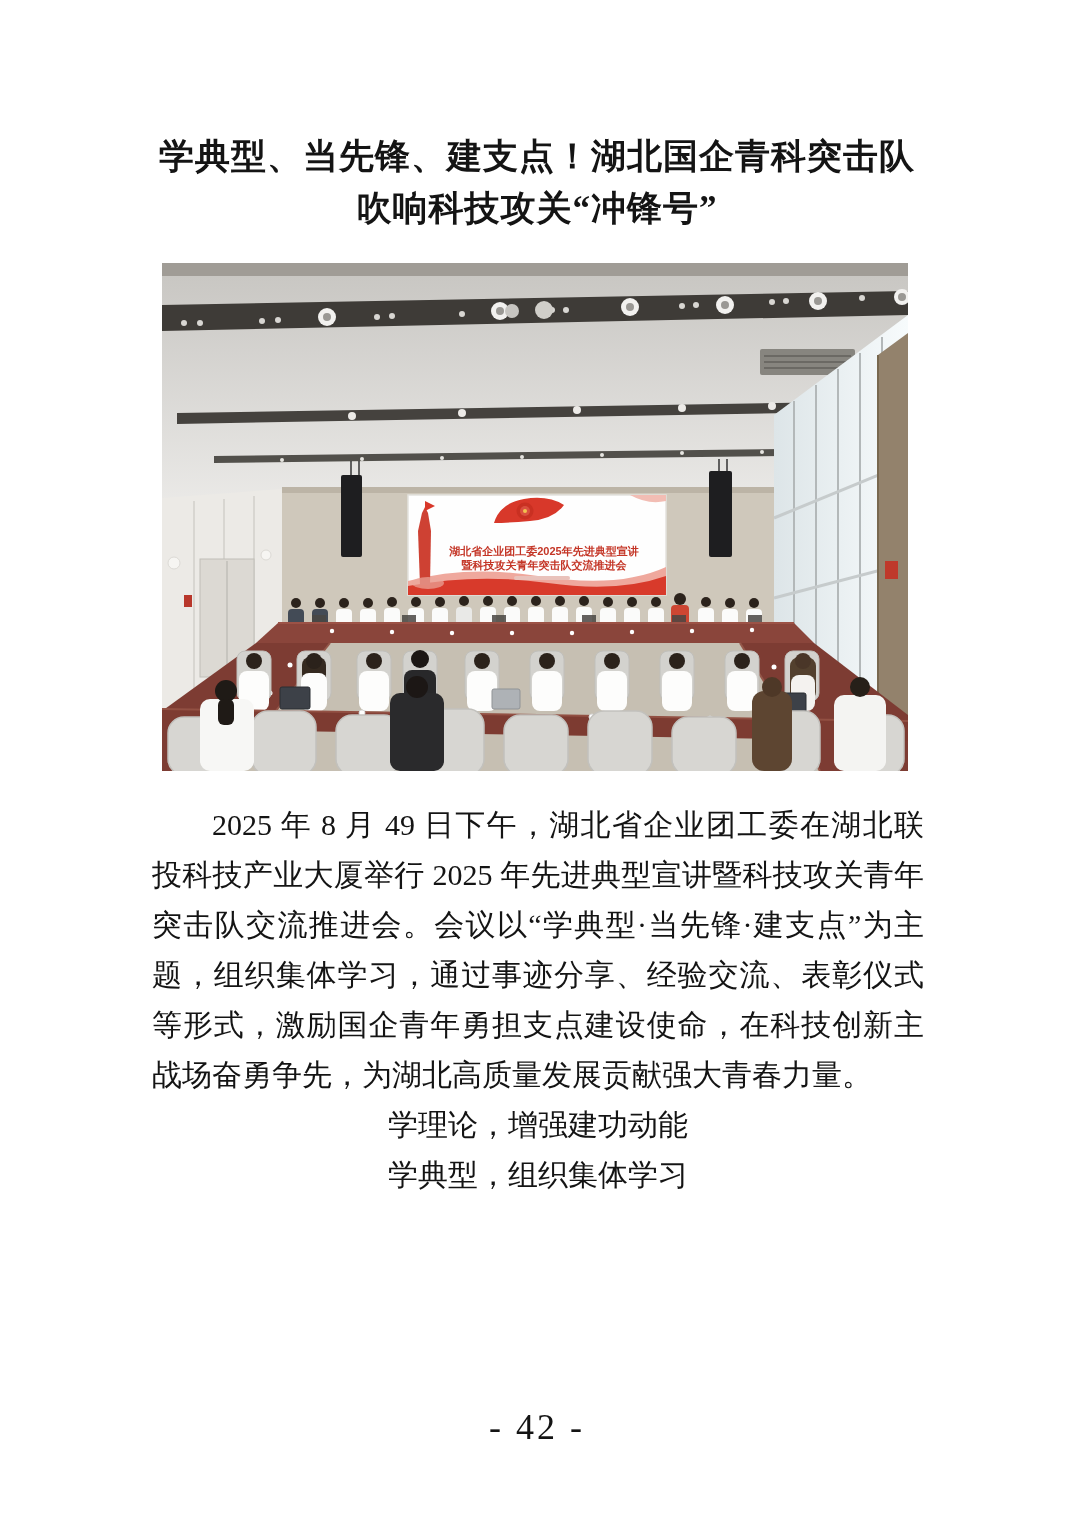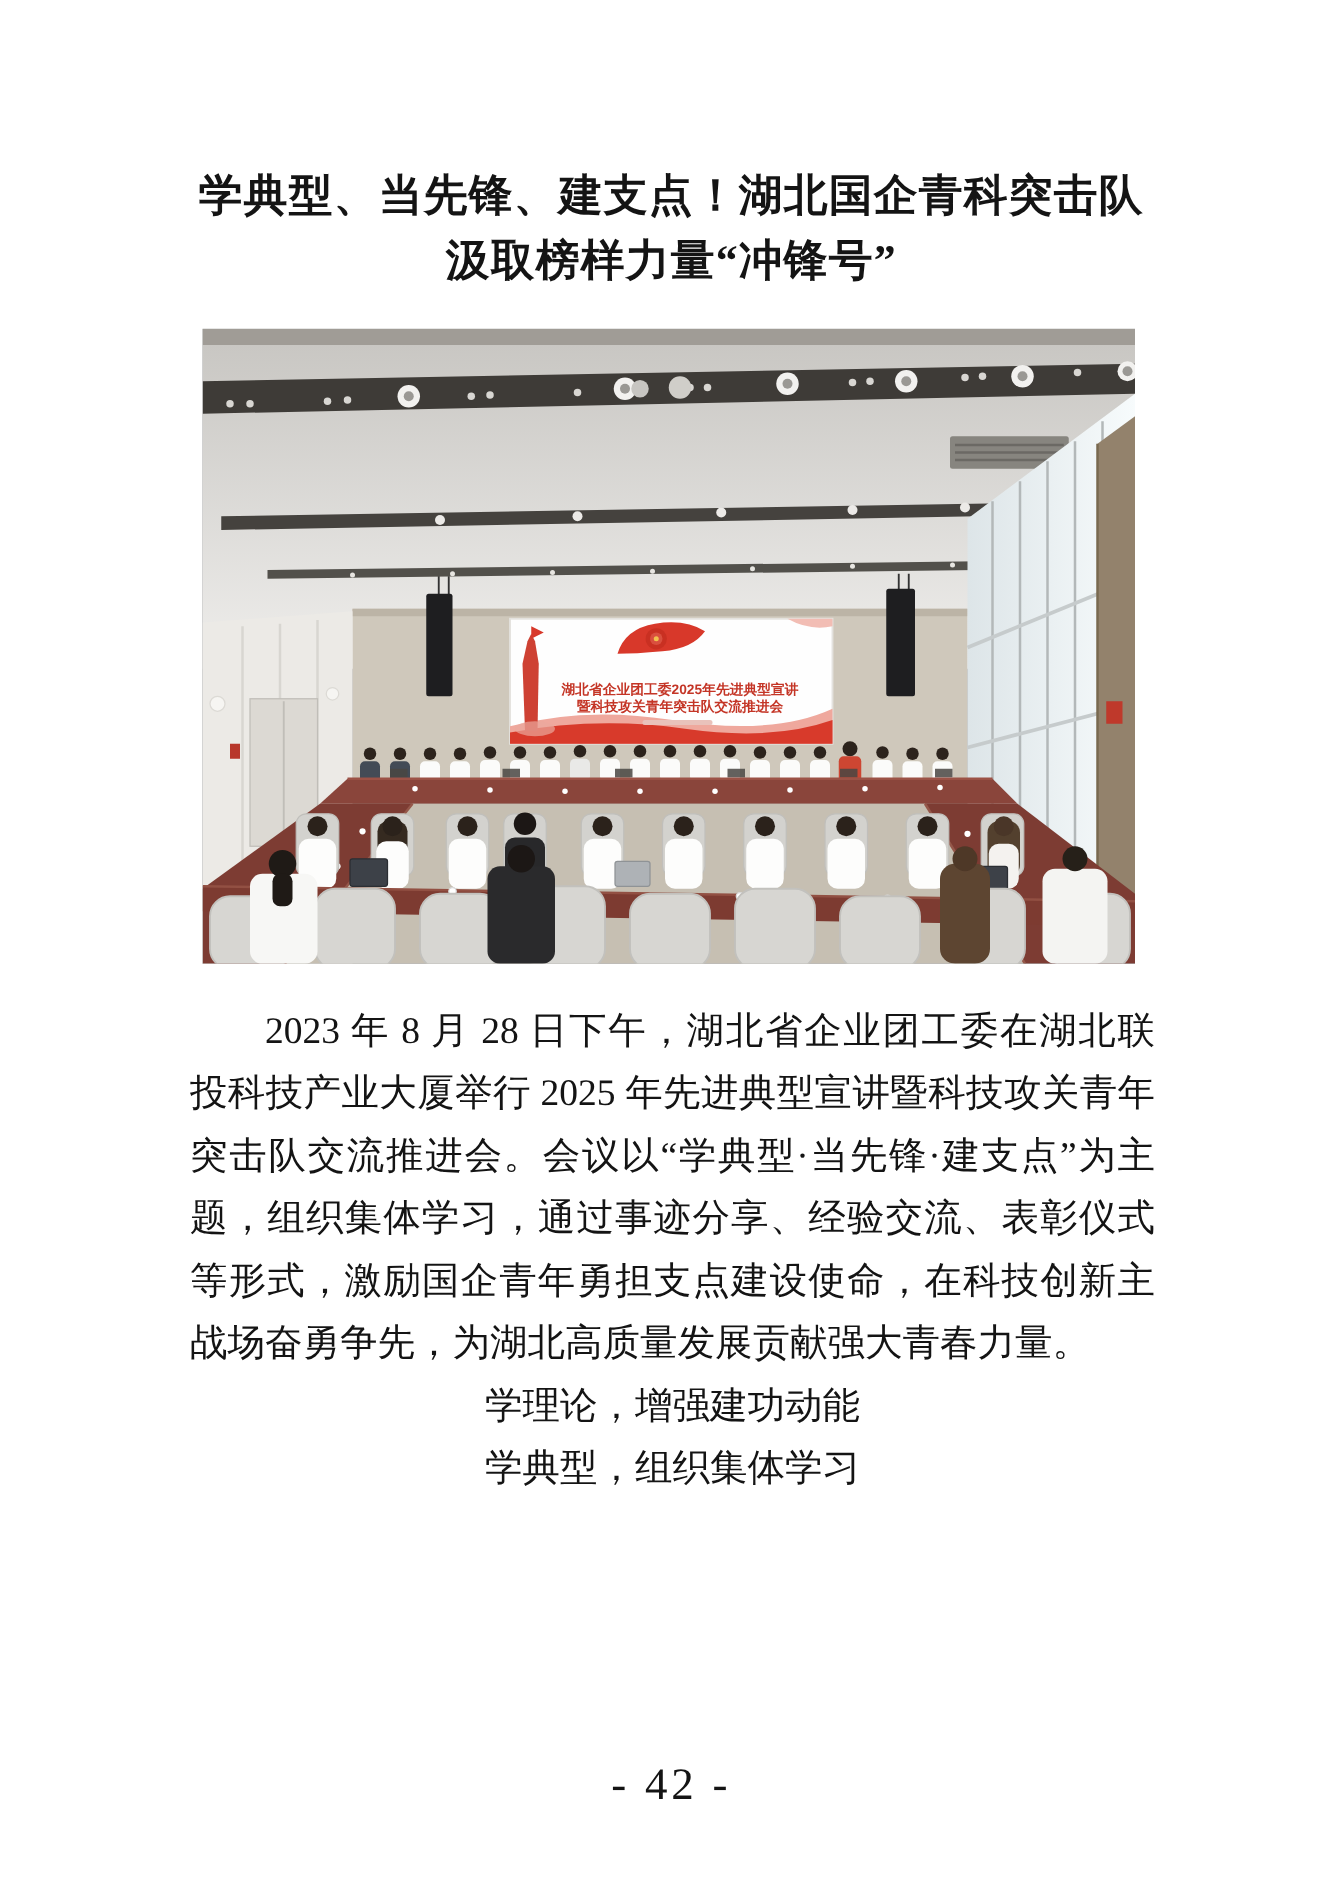--- a/index.html
+++ b/index.html
@@ -12,21 +12,21 @@
     color: #141414;
   }
   .title-block {
     position: absolute; top: 131px; left: 0; width: 1074px;
     text-align: center; font-weight: 700;
     font-size: 35px; line-height: 52px; letter-spacing: 1px;
   }
   .photo-frame {
     position: absolute; top: 263px; left: 162px;
     width: 746px; height: 508px;
-    overflow: hidden; background: #a3a3a3;
+    overflow: hidden; background: #0369a1;
   }
   .photo-frame svg { display: block; }
   .photo-frame svg text {
     font-family: "Liberation Sans", "DejaVu Sans", sans-serif;
   }
   .content {
     position: absolute; top: 800px; left: 152px; width: 772px;
     font-size: 30px; line-height: 50px;
     text-align: justify;
   }
@@ -38,21 +38,21 @@
   .page-number {
     position: absolute; top: 1406px; left: 0; width: 1074px;
     text-align: center; font-size: 36px; letter-spacing: 3px;
   }
 </style>
 </head>
 <body>
 
 <div class="title-block">
   <div>学典型、当先锋、建支点！湖北国企青科突击队</div>
-  <div>汲取榜样力量“冲锋号”</div>
+  <div>吹响科技攻关“冲锋号”</div>
 </div>
 
 <div class="photo-frame">
   <svg viewBox="0 0 746 508" width="746" height="508" preserveAspectRatio="none">
     <defs>
       <linearGradient id="gCeil" x1="0" y1="0" x2="0" y2="1">
         <stop offset="0" stop-color="#c7c5c1"></stop>
         <stop offset="1" stop-color="#efeeec"></stop>
       </linearGradient>
       <linearGradient id="gWin" x1="0" y1="0" x2="1" y2="0">
@@ -362,18 +362,18 @@
       <circle cx="255" cy="424" r="11" fill="#1c1715"></circle>
       <rect x="590" y="428" width="40" height="80" rx="12" fill="#5d4531"></rect>
       <circle cx="610" cy="424" r="10" fill="#4e3827"></circle>
       <rect x="672" y="432" width="52" height="76" rx="10" fill="#f4f4f2"></rect>
       <circle cx="698" cy="424" r="10" fill="#262019"></circle>
     </g>
   </svg>
 </div>
 
 <div class="content">
-  <p>2023 年 8 月 28 日下午，湖北省企业团工委在湖北联投科技产业大厦举行 2025 年先进典型宣讲暨科技攻关青年突击队交流推进会。会议以“学典型·当先锋·建支点”为主题，组织集体学习，通过事迹分享、经验交流、表彰仪式等形式，激励国企青年勇担支点建设使命，在科技创新主战场奋勇争先，为湖北高质量发展贡献强大青春力量。</p>
+  <p>2025 年 8 月 49 日下午，湖北省企业团工委在湖北联投科技产业大厦举行 2025 年先进典型宣讲暨科技攻关青年突击队交流推进会。会议以“学典型·当先锋·建支点”为主题，组织集体学习，通过事迹分享、经验交流、表彰仪式等形式，激励国企青年勇担支点建设使命，在科技创新主战场奋勇争先，为湖北高质量发展贡献强大青春力量。</p>
   <p class="subhead">学理论，增强建功动能</p>
   <p class="subhead">学典型，组织集体学习</p>
 </div>
 
 <div class="page-number">- 42 -</div>
 
 </body></html>

